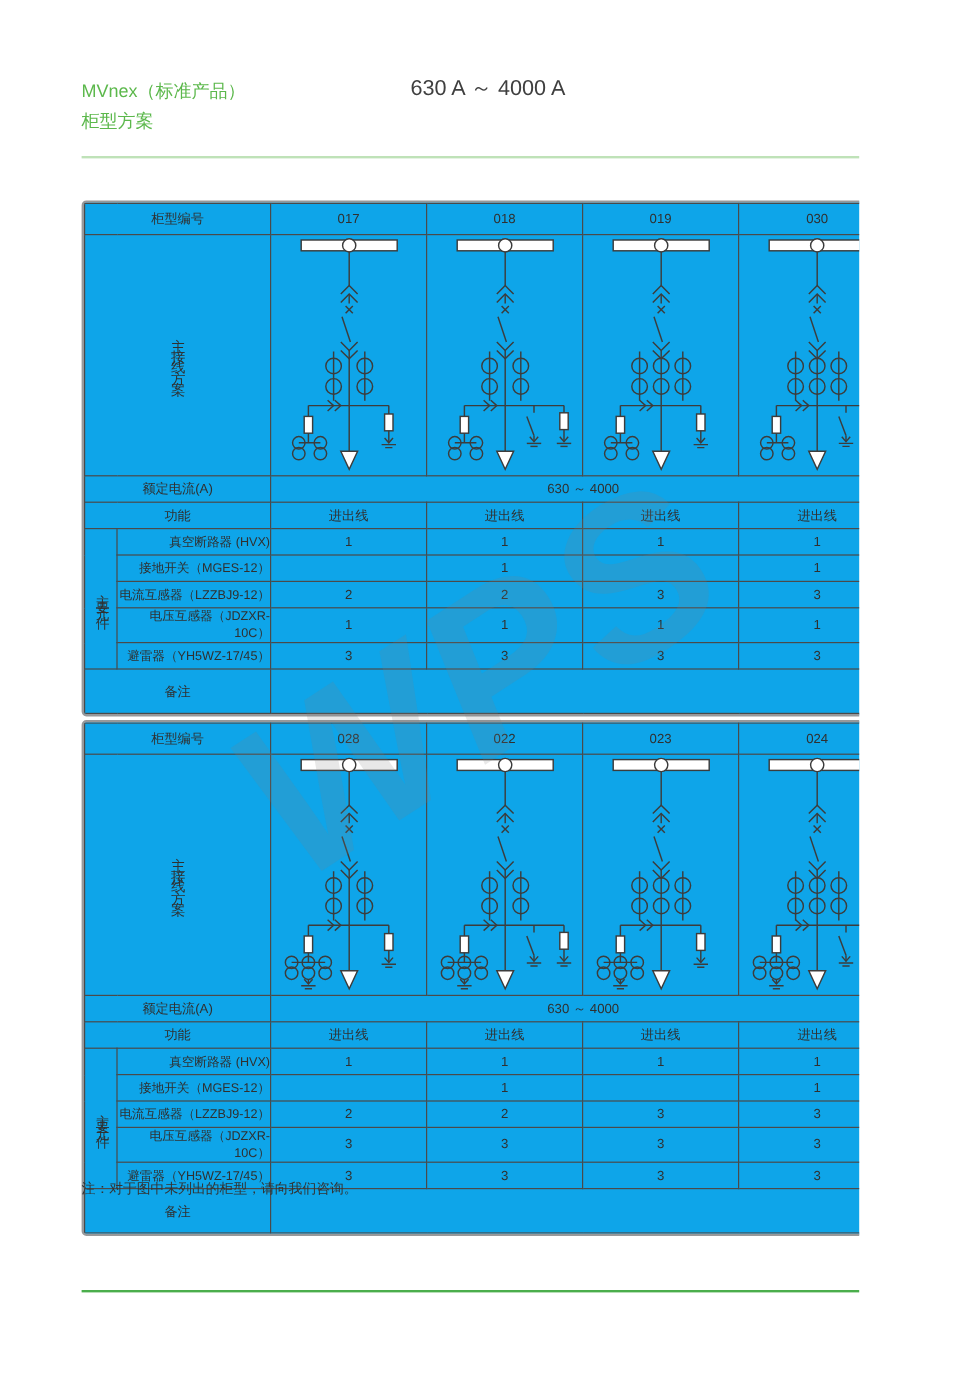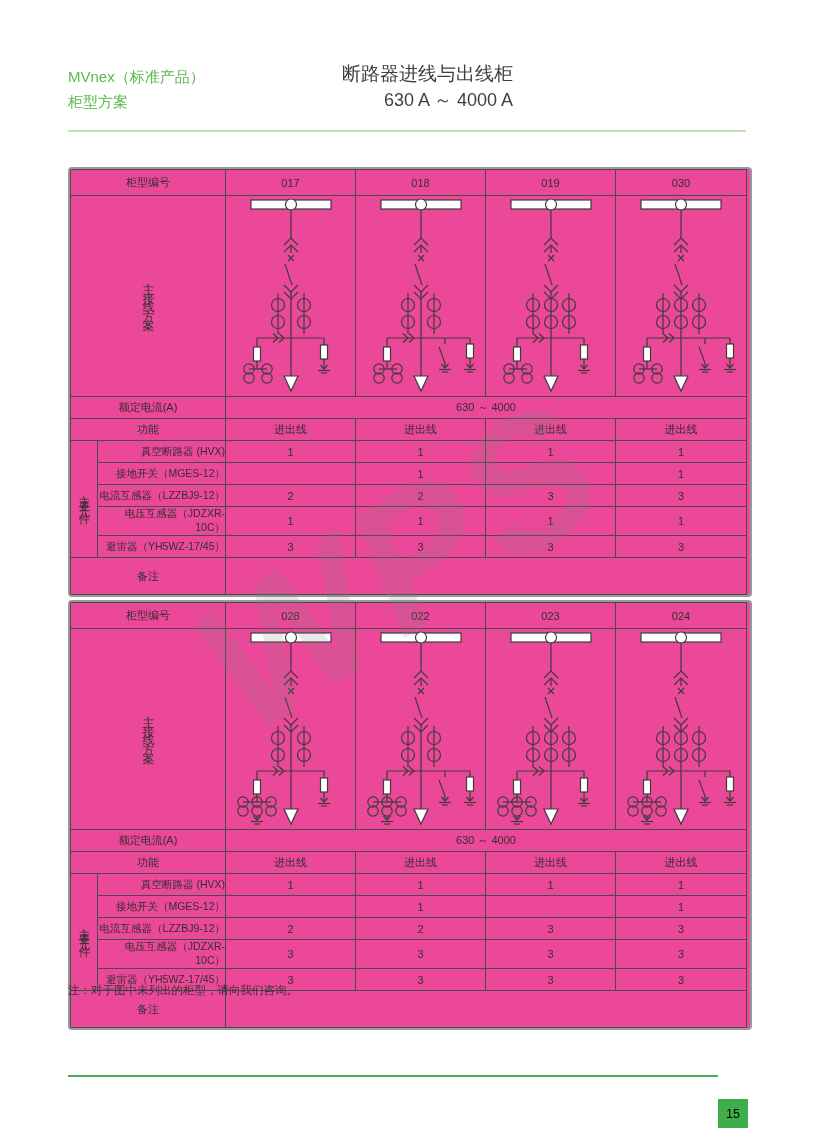--- a/index.html
+++ b/index.html
@@ -1,27 +1,27 @@
 <!DOCTYPE html>
 <html style="--brand-green: #5cb84c; --divider-green: #bfe2b8; --footer-green: #4bae4c; --badge-green: #3dae49;"><head>
 <meta charset="utf-8">
 <style>
   html,body{margin:0;padding:0;background:#ffffff;}
   body{font-family:"Liberation Sans","DejaVu Sans",sans-serif;color:#3c3c3c;}
-  .page{position:relative;width:816px;height:1145px;background:#fff;overflow:hidden;}
+  .page{position:relative;width:716px;height:1145px;background:#fff;overflow:hidden;}
 
   
   .brand{position:absolute;left:68px;top:64px;font-size:15px;line-height:25px;color:var(--brand-green);}
   .title{position:absolute;left:342px;top:60px;color:#3f3f3f;}
   .title .t1{font-size:19px;line-height:27px;}
   .title .t2{font-size:18px;line-height:26px;text-align:right;}
   .divider{position:absolute;left:68px;top:130px;width:678px;height:2px;background:var(--divider-green);}
 
   
-  .tbl-wrap{position:absolute;left:68px;width:680px;border:2px solid #97999b;border-radius:4px;overflow:hidden;background:#ec4899;}
+  .tbl-wrap{position:absolute;left:68px;width:680px;border:2px solid #97999b;border-radius:4px;overflow:hidden;background:#0ea5e9;}
   .tbl-wrap.t1{top:167px;}
   .tbl-wrap.t2{top:600px;}
   table{border-collapse:collapse;table-layout:fixed;width:676px;}
   td{border:1px solid #4a4a4a;font-size:11px;color:#303030;text-align:center;vertical-align:middle;padding:0;overflow:hidden;}
   tr.hdr td{height:25px;}
   tr.diag td{height:200px;}
   tr.small td{height:21px;}
   tr.remarks td{height:36px;text-align:center;}
   td.name{font-size:10.5px;text-align:right;}
   .v-label{writing-mode:vertical-rl;text-orientation:upright;letter-spacing:9px;display:inline-block;font-size:12px;}
@@ -43,21 +43,20 @@
 <body>
 
 <div class="page">
 
   <div class="brand">
     <div>MVnex（标准产品）</div>
     <div>柜型方案</div>
   </div>
 
   <div class="title">
-    <div class="t1">断路器进线与出线柜</div>
     <div class="t2">630 A ～ 4000 A</div>
   </div>
 
   <div class="divider"></div>
 
   <div class="tbl-wrap t1">
     <table>
       <colgroup>
           <col style="width:27px">
           <col style="width:128px">

